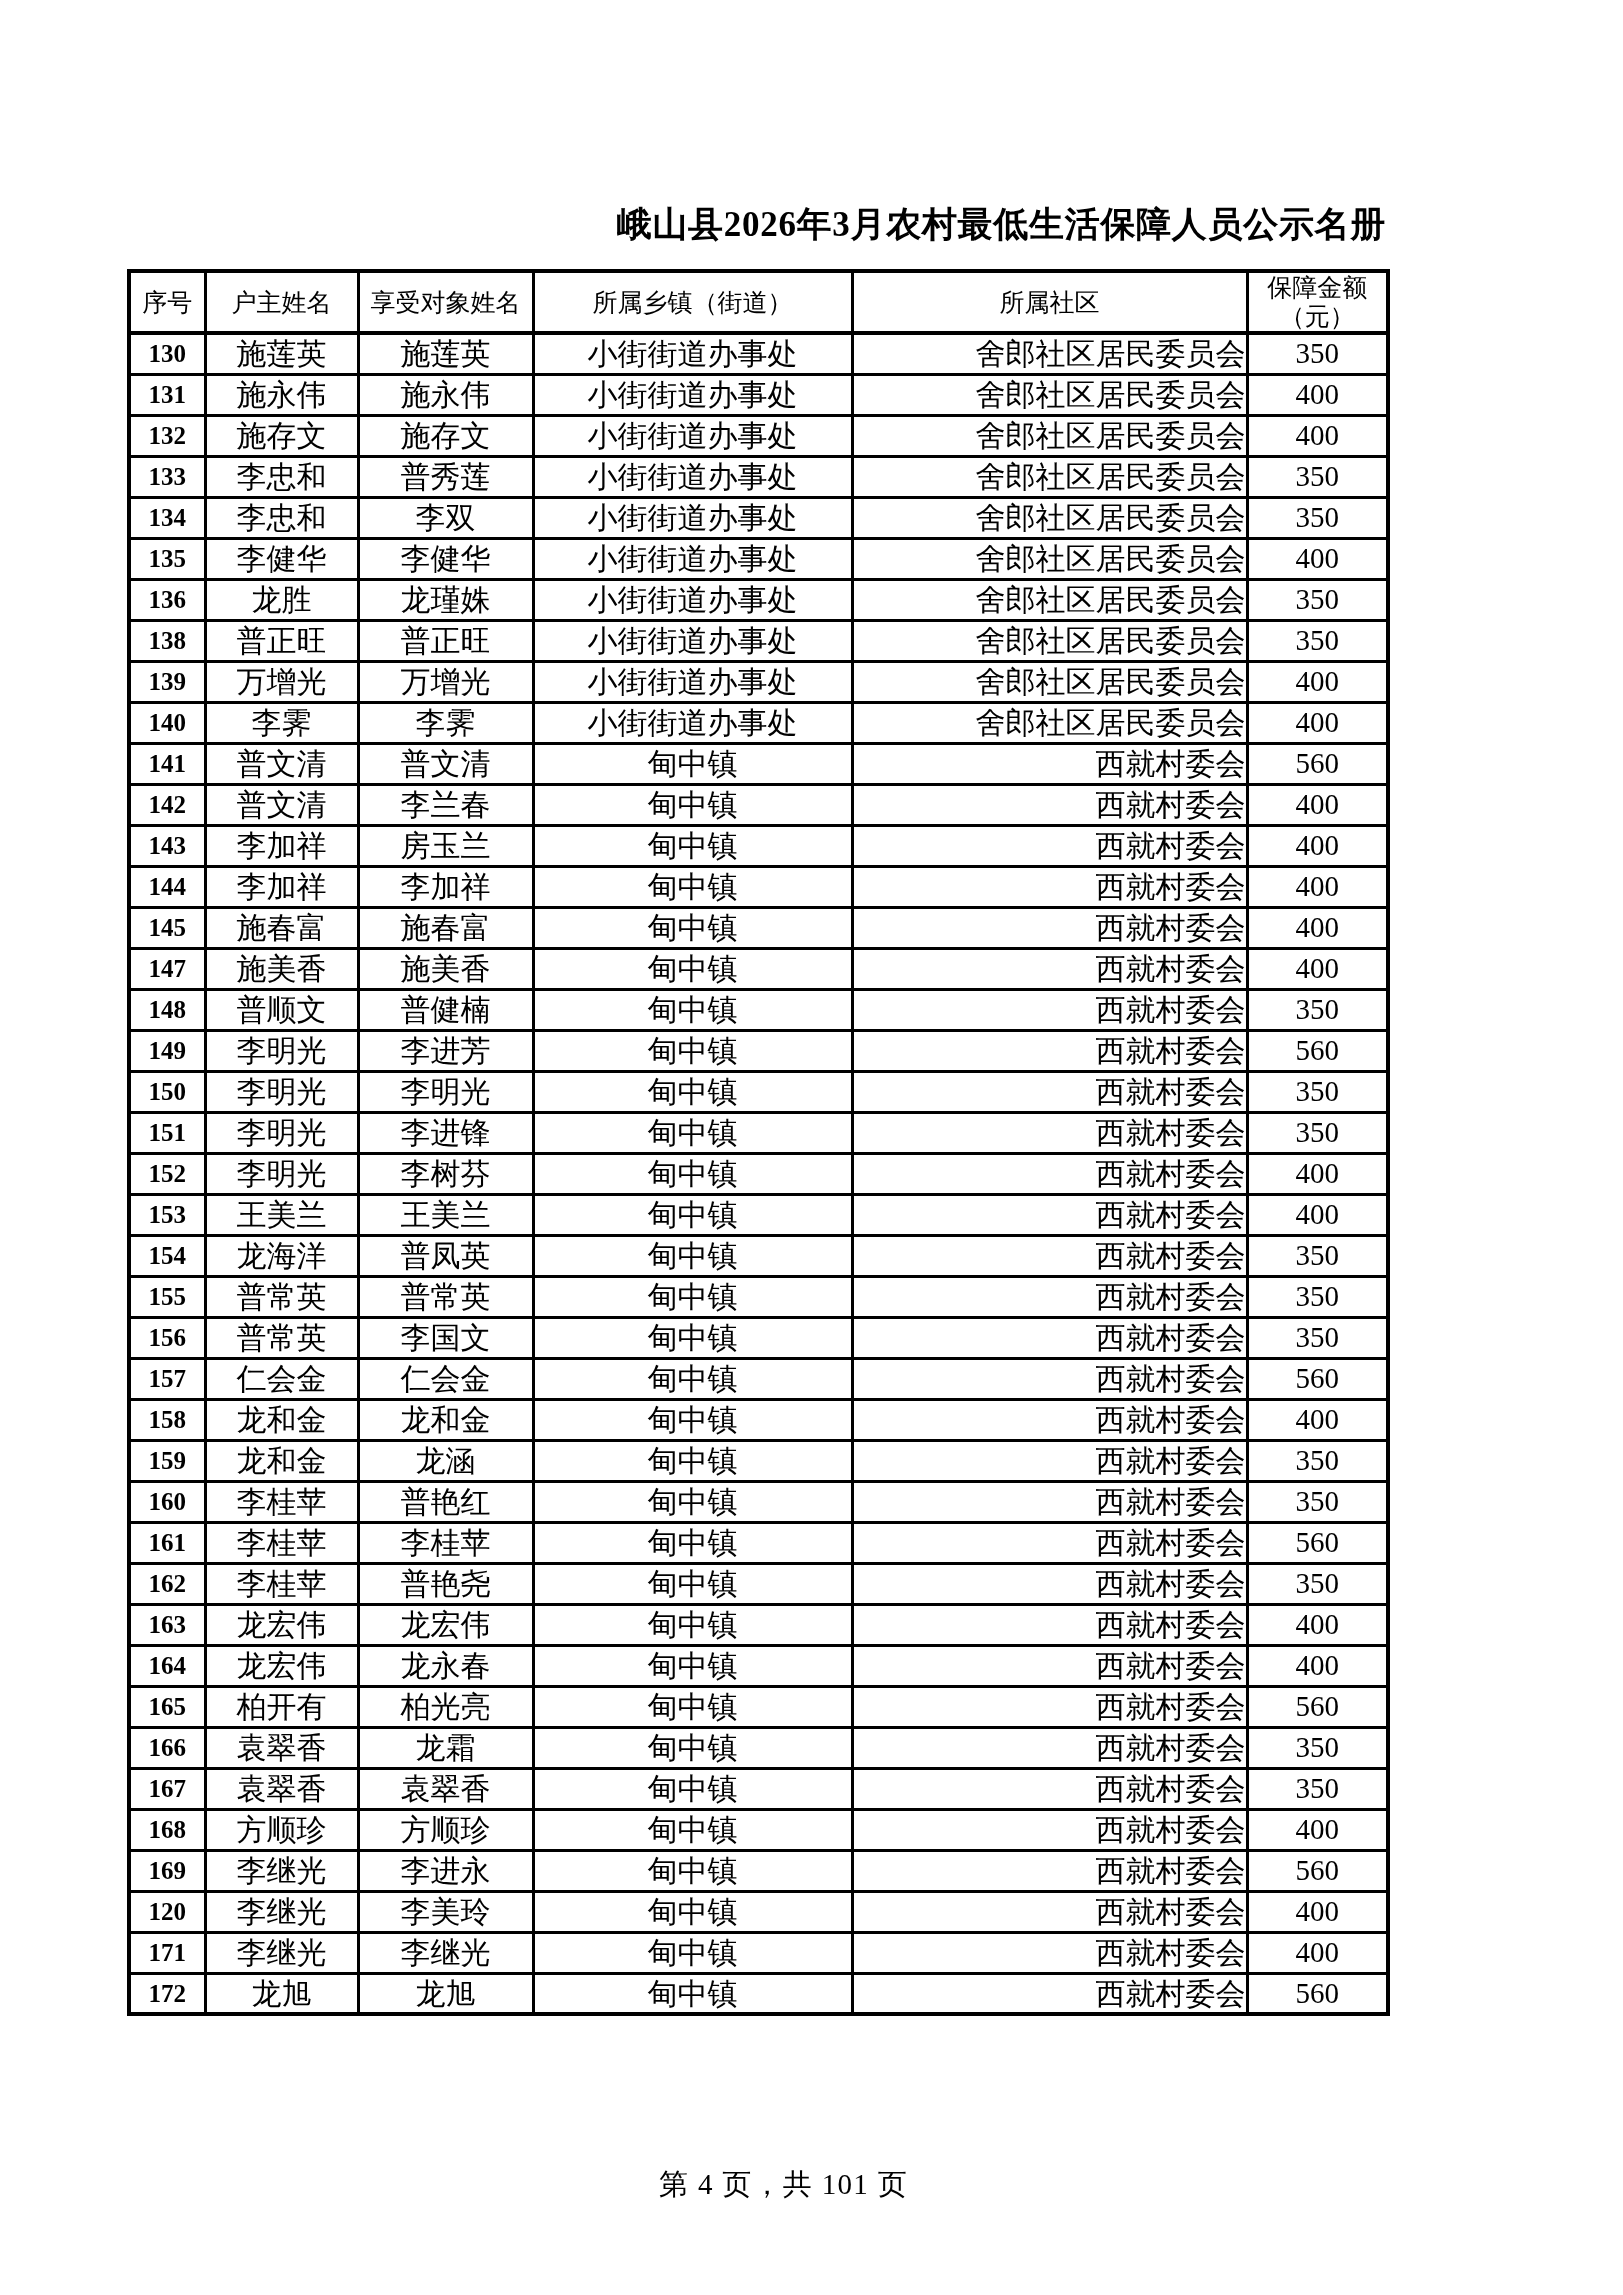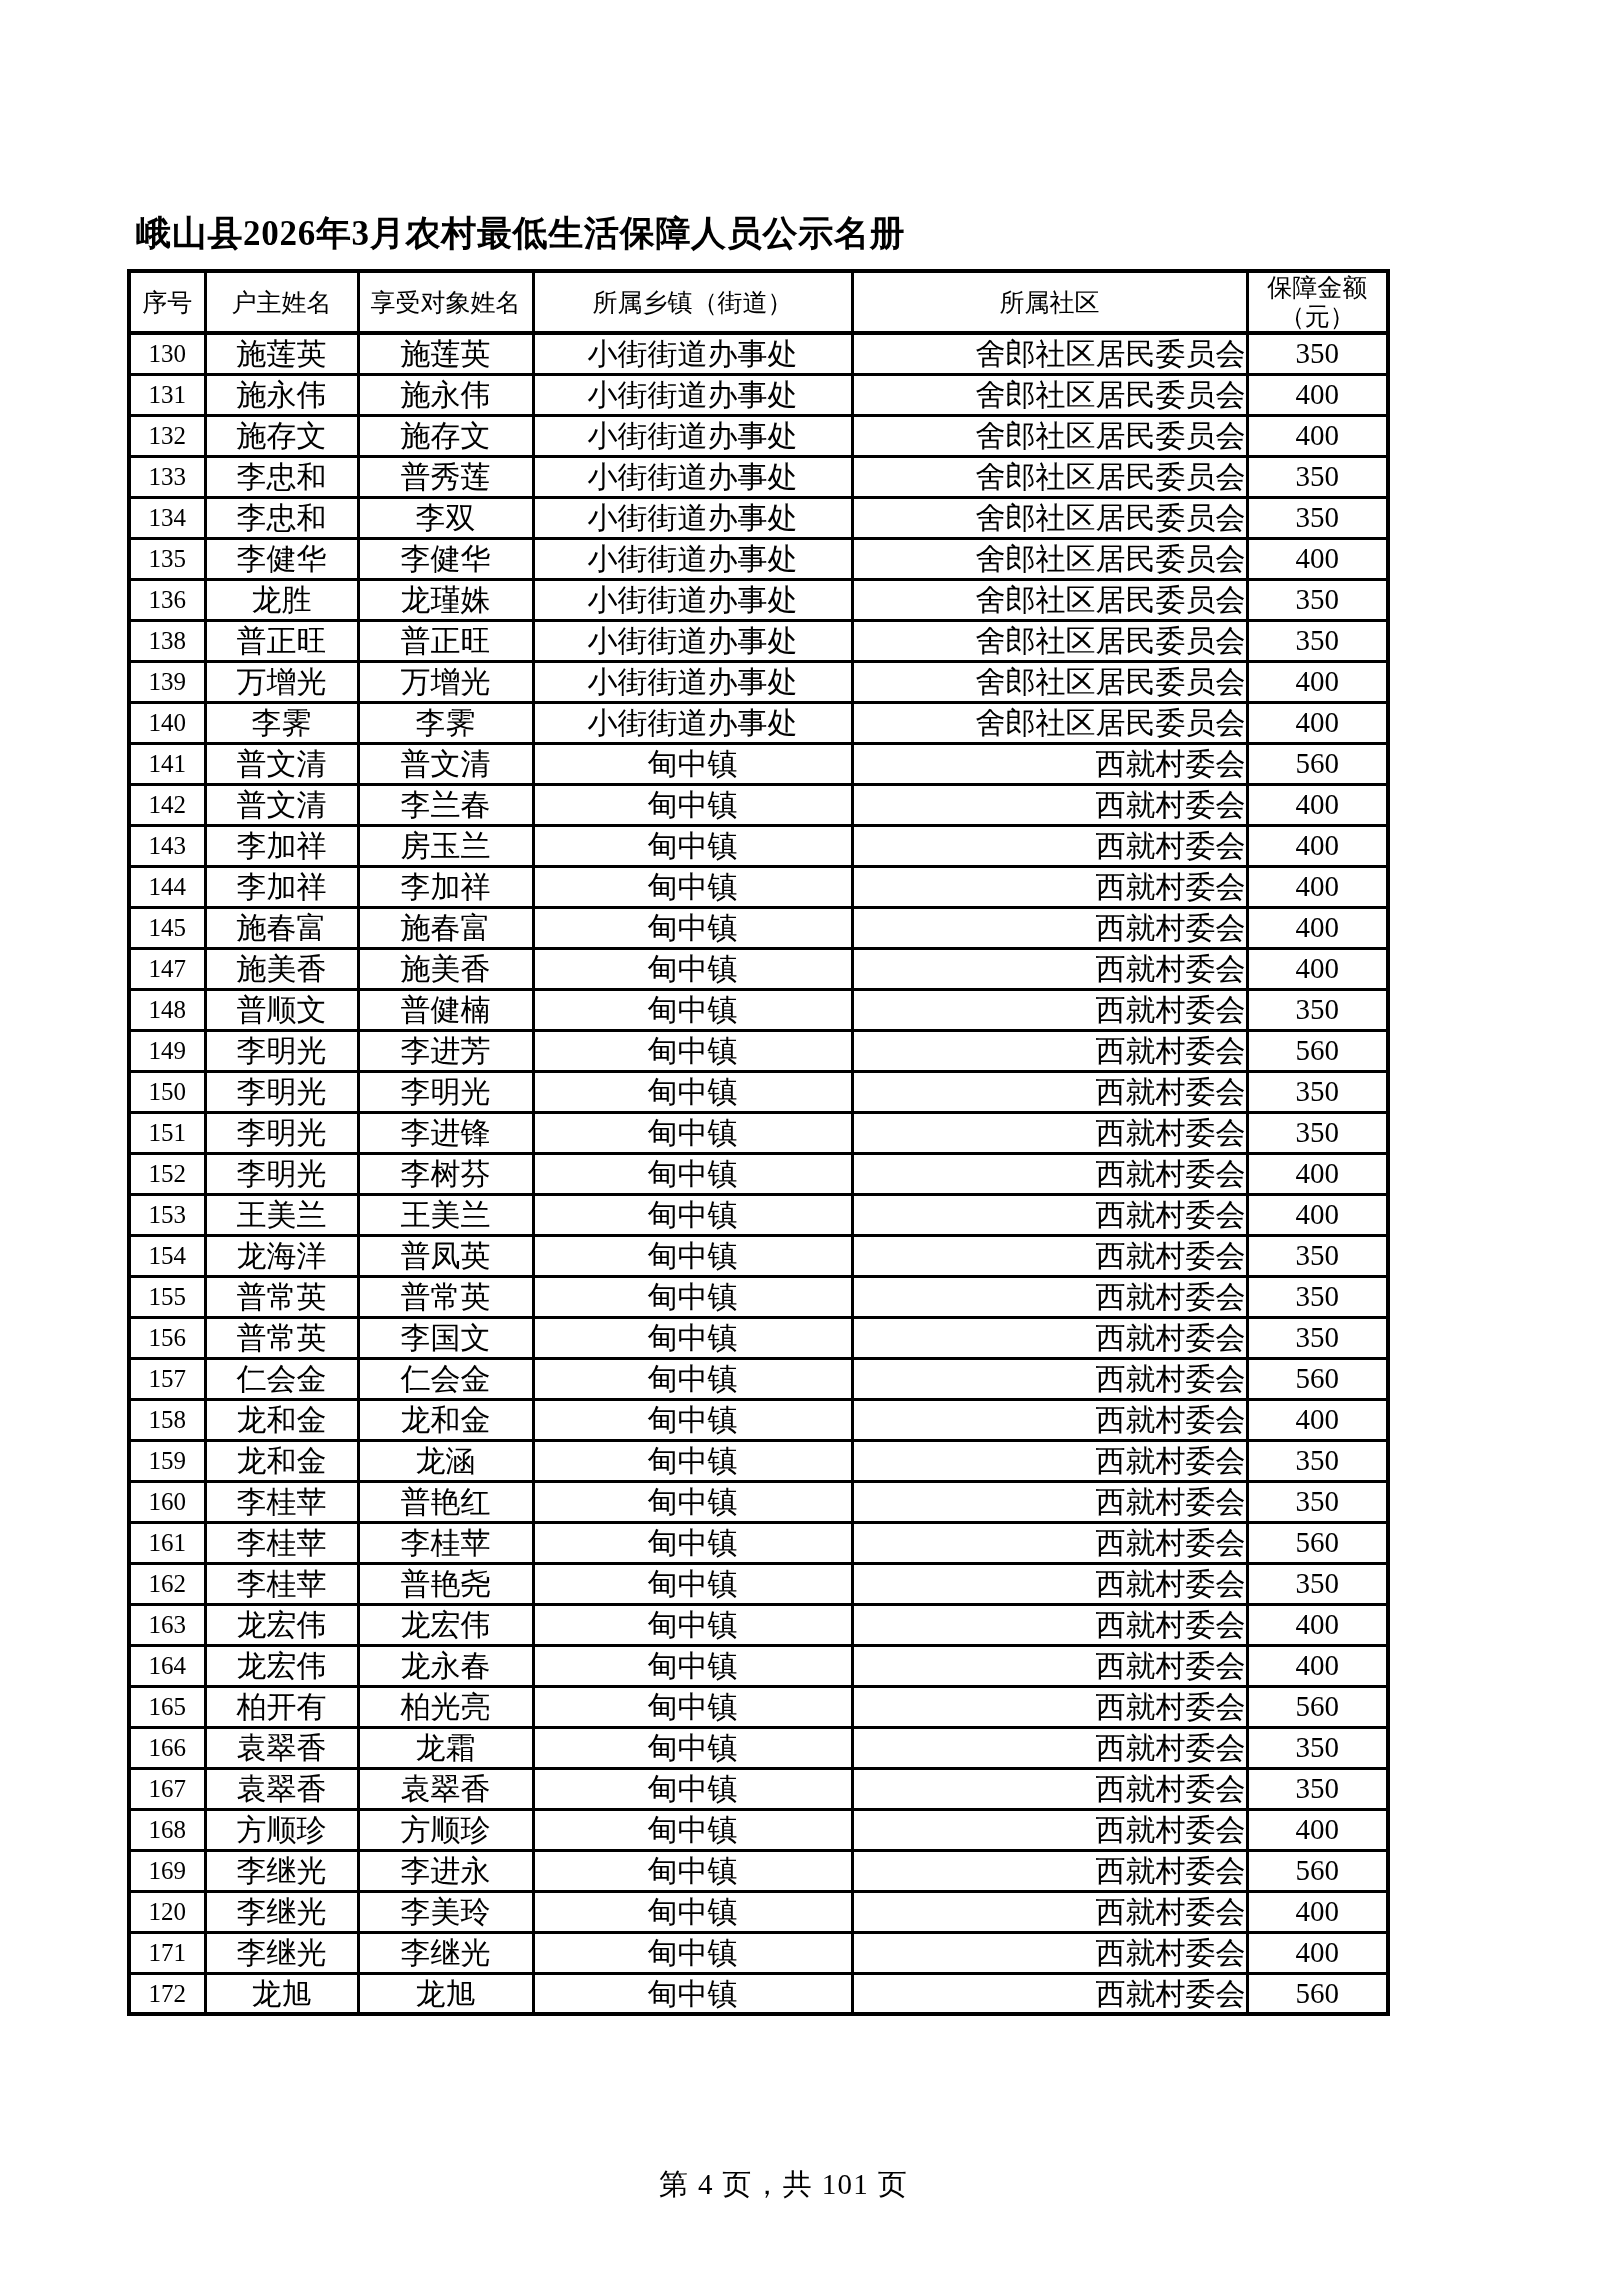--- a/index.html
+++ b/index.html
@@ -14,22 +14,22 @@
     width: 1623px;
     height: 2295px;
     background: #ffffff;
     overflow: hidden;
   }
   .doc-title {
     position: absolute;
     left: 127px;
     top: 204px;
     width: 1259px;
-    margin: 9px;
-    text-align: left;
+    margin: 0;
+    text-align: right;
     font-size: 35px;
     font-weight: bold;
     letter-spacing: 0.7px;
     line-height: 41px;
   }
   table.roster {
     position: absolute;
     left: 127px;
     top: 260px;
     width: 1259px;
@@ -48,21 +48,21 @@
   .roster thead tr { height: 56px; }
   .roster th {
     font-weight: normal;
     font-size: 25px;
     line-height: 29px;
     white-space: pre-line;
     border-bottom-width: 4.6px;
   }
   .roster tbody tr { height: 41px; }
   .roster td { font-size: 30px; line-height: 35px; }
-  .roster td.cell-num { font-size: 25px; }
+  .roster td.cell-num { font-size: 25px; font-weight: bold; }
   .roster td.cell-amount { font-size: 29px; }
   .roster td.cell-community {
     text-align: right;
     padding-left: 14.4px;
   }
   .page-footer {
     position: absolute;
     left: 0;
     top: 2165px;
     width: 1567px;

